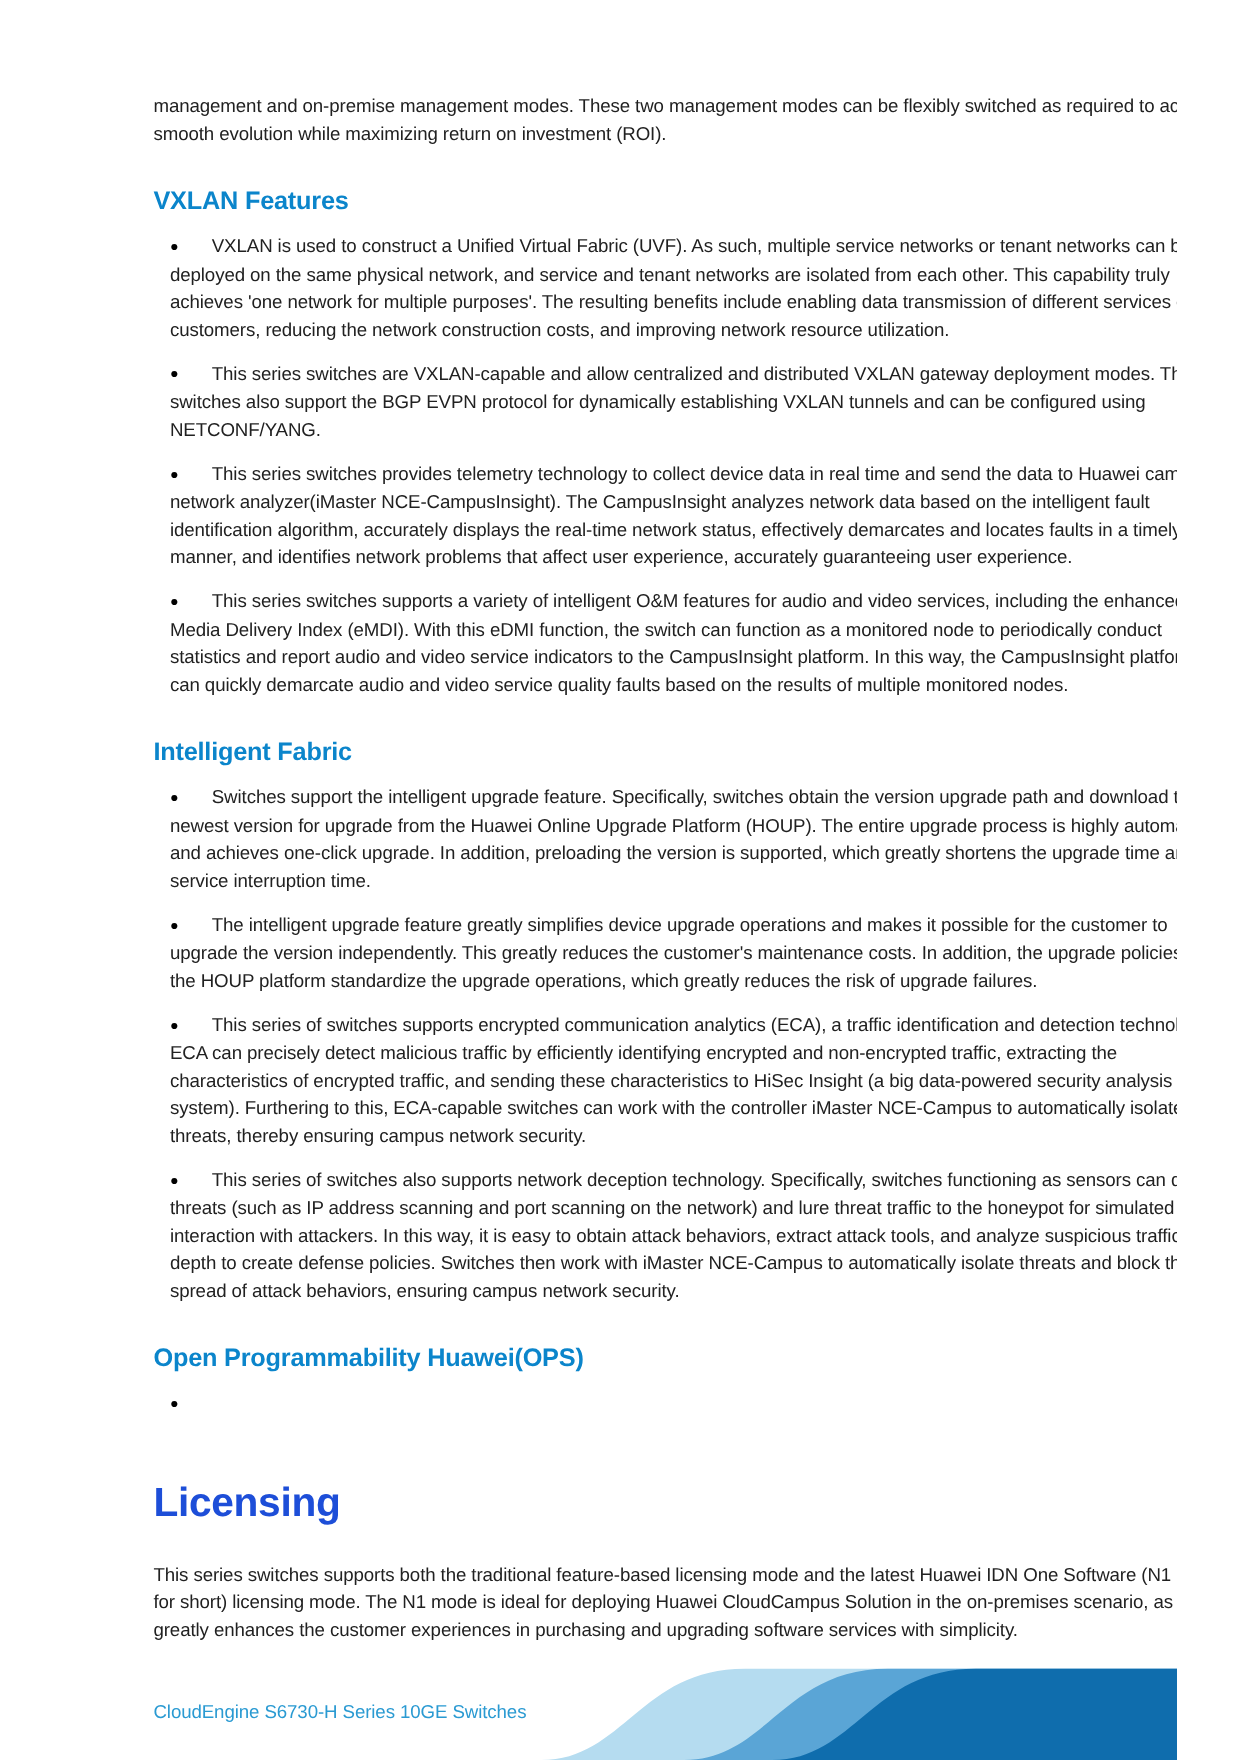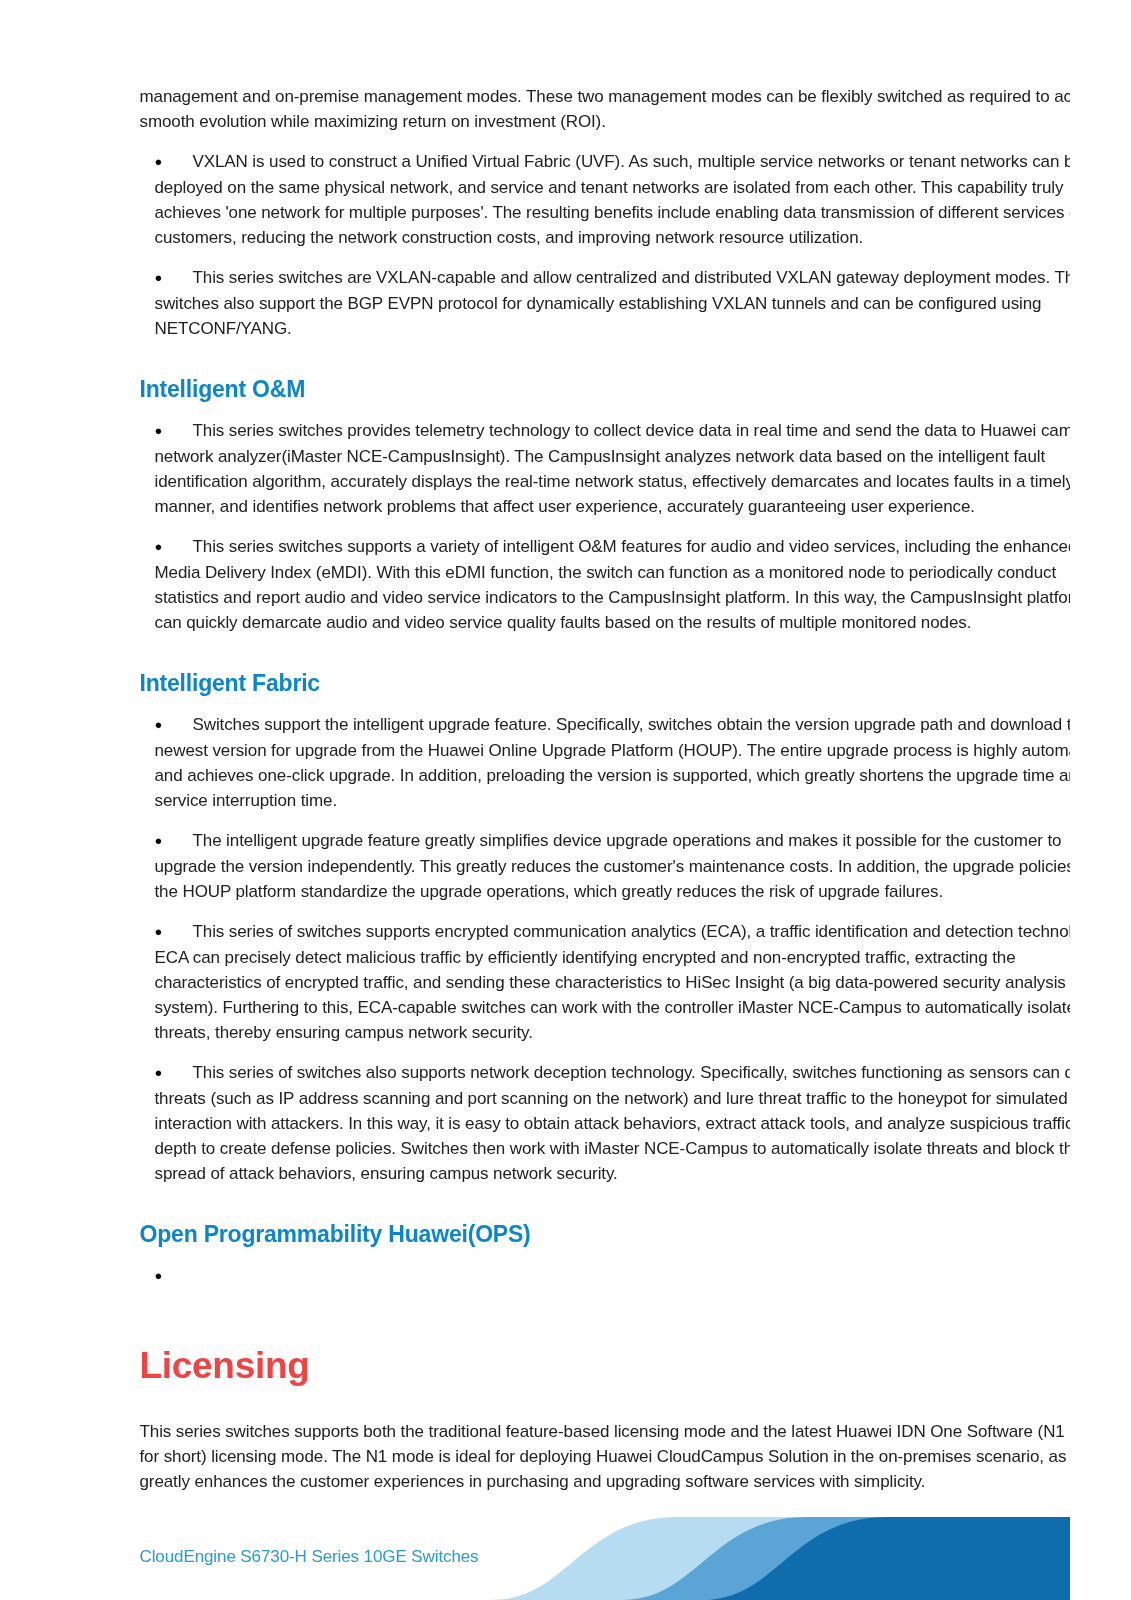--- a/index.html
+++ b/index.html
@@ -52,21 +52,21 @@
     content: "\25CF";
     font-size: 13px;
     color: #000000;
     position: relative;
     top: -1px;
   }
   h1.big-heading {
     font-size: 37px;
     line-height: 42px;
     font-weight: bold;
-    color: #ef4444;
+    color: #1d4ed8;
     margin: 56px 0 0 0;
     letter-spacing: -0.3px;
   }
   p.licensing-par {
     margin: 32px 0 0 0;
   }
   .footer {
     position: absolute;
     left: 0;
     bottom: 0;
@@ -96,24 +96,24 @@
   }
 </style>
 </head>
 <body>
 
 <div class="page">
   <div class="content">
 
     <p class="body-text intro">management and on-premise management modes. These two management modes can be flexibly switched as required to achieve smooth evolution while maximizing return on investment (ROI).</p>
 
+    <h2 class="section-heading">VXLAN Features</h2>
     <p class="body-text bullet"><span class="dot"></span><span>VXLAN is used to construct a Unified Virtual Fabric (UVF). As such, multiple service networks or tenant networks can be deployed on the same physical network, and service and tenant networks are isolated from each other. This capability truly achieves 'one network for multiple purposes'. The resulting benefits include enabling data transmission of different services or customers, reducing the network construction costs, and improving network resource utilization.</span></p>
     <p class="body-text bullet"><span class="dot"></span><span>This series switches are VXLAN-capable and allow centralized and distributed VXLAN gateway deployment modes. These switches also support the BGP EVPN protocol for dynamically establishing VXLAN tunnels and can be configured using NETCONF/YANG.</span></p>
 
-    <h2 class="section-heading">Intelligent O&amp;M</h2>
     <p class="body-text bullet"><span class="dot"></span><span>This series switches provides telemetry technology to collect device data in real time and send the data to Huawei campus network analyzer(iMaster NCE-CampusInsight). The CampusInsight analyzes network data based on the intelligent fault identification algorithm, accurately displays the real-time network status, effectively demarcates and locates faults in a timely manner, and identifies network problems that affect user experience, accurately guaranteeing user experience.</span></p>
     <p class="body-text bullet"><span class="dot"></span><span>This series switches supports a variety of intelligent O&amp;M features for audio and video services, including the enhanced Media Delivery Index (eMDI). With this eDMI function, the switch can function as a monitored node to periodically conduct statistics and report audio and video service indicators to the CampusInsight platform. In this way, the CampusInsight platform can quickly demarcate audio and video service quality faults based on the results of multiple monitored nodes.</span></p>
 
     <h2 class="section-heading">Intelligent Fabric</h2>
     <p class="body-text bullet"><span class="dot"></span><span>Switches support the intelligent upgrade feature. Specifically, switches obtain the version upgrade path and download the newest version for upgrade from the Huawei Online Upgrade Platform (HOUP). The entire upgrade process is highly automated and achieves one-click upgrade. In addition, preloading the version is supported, which greatly shortens the upgrade time and service interruption time.</span></p>
     <p class="body-text bullet"><span class="dot"></span><span>The intelligent upgrade feature greatly simplifies device upgrade operations and makes it possible for the customer to upgrade the version independently. This greatly reduces the customer's maintenance costs. In addition, the upgrade policies on the HOUP platform standardize the upgrade operations, which greatly reduces the risk of upgrade failures.</span></p>
 
     <p class="body-text bullet"><span class="dot"></span><span>This series of switches supports encrypted communication analytics (ECA), a traffic identification and detection technology. ECA can precisely detect malicious traffic by efficiently identifying encrypted and non-encrypted traffic, extracting the characteristics of encrypted traffic, and sending these characteristics to HiSec Insight (a big data-powered security analysis system). Furthering to this, ECA-capable switches can work with the controller iMaster NCE-Campus to automatically isolate threats, thereby ensuring campus network security.</span></p>
     <p class="body-text bullet"><span class="dot"></span><span>This series of switches also supports network deception technology. Specifically, switches functioning as sensors can detect threats (such as IP address scanning and port scanning on the network) and lure threat traffic to the honeypot for simulated interaction with attackers. In this way, it is easy to obtain attack behaviors, extract attack tools, and analyze suspicious traffic in depth to create defense policies. Switches then work with iMaster NCE-Campus to automatically isolate threats and block the spread of attack behaviors, ensuring campus network security.</span></p>
 

